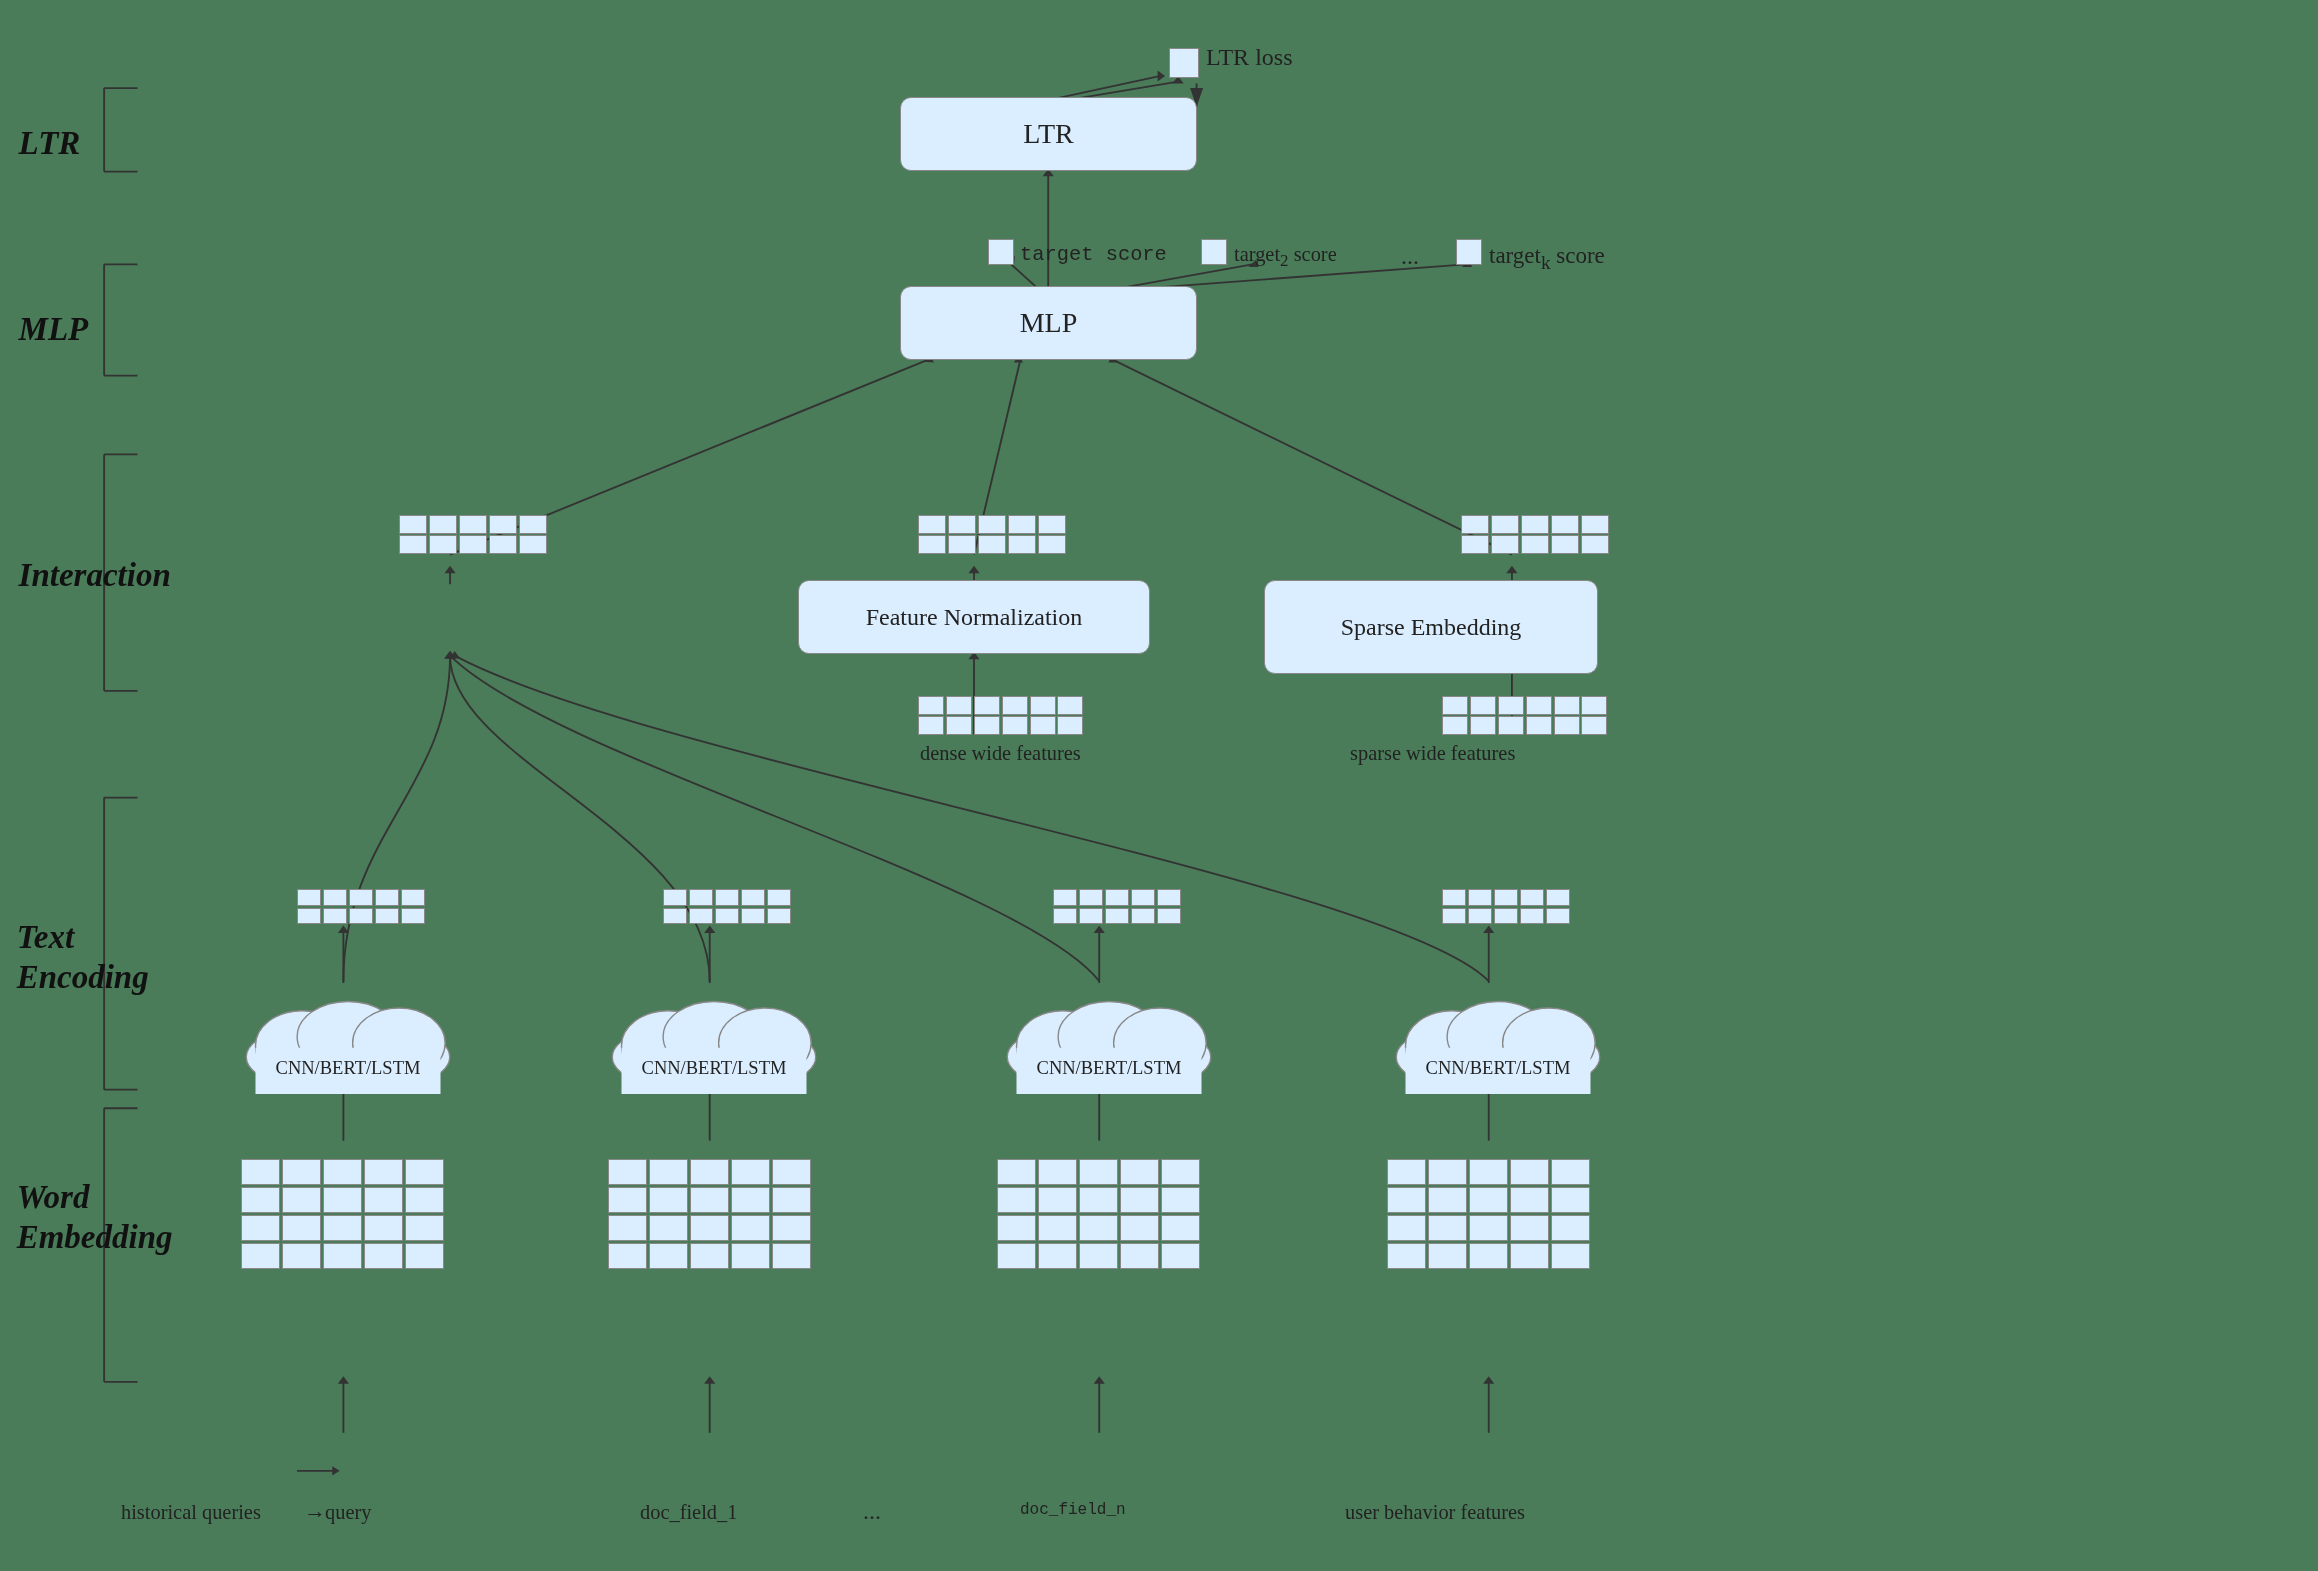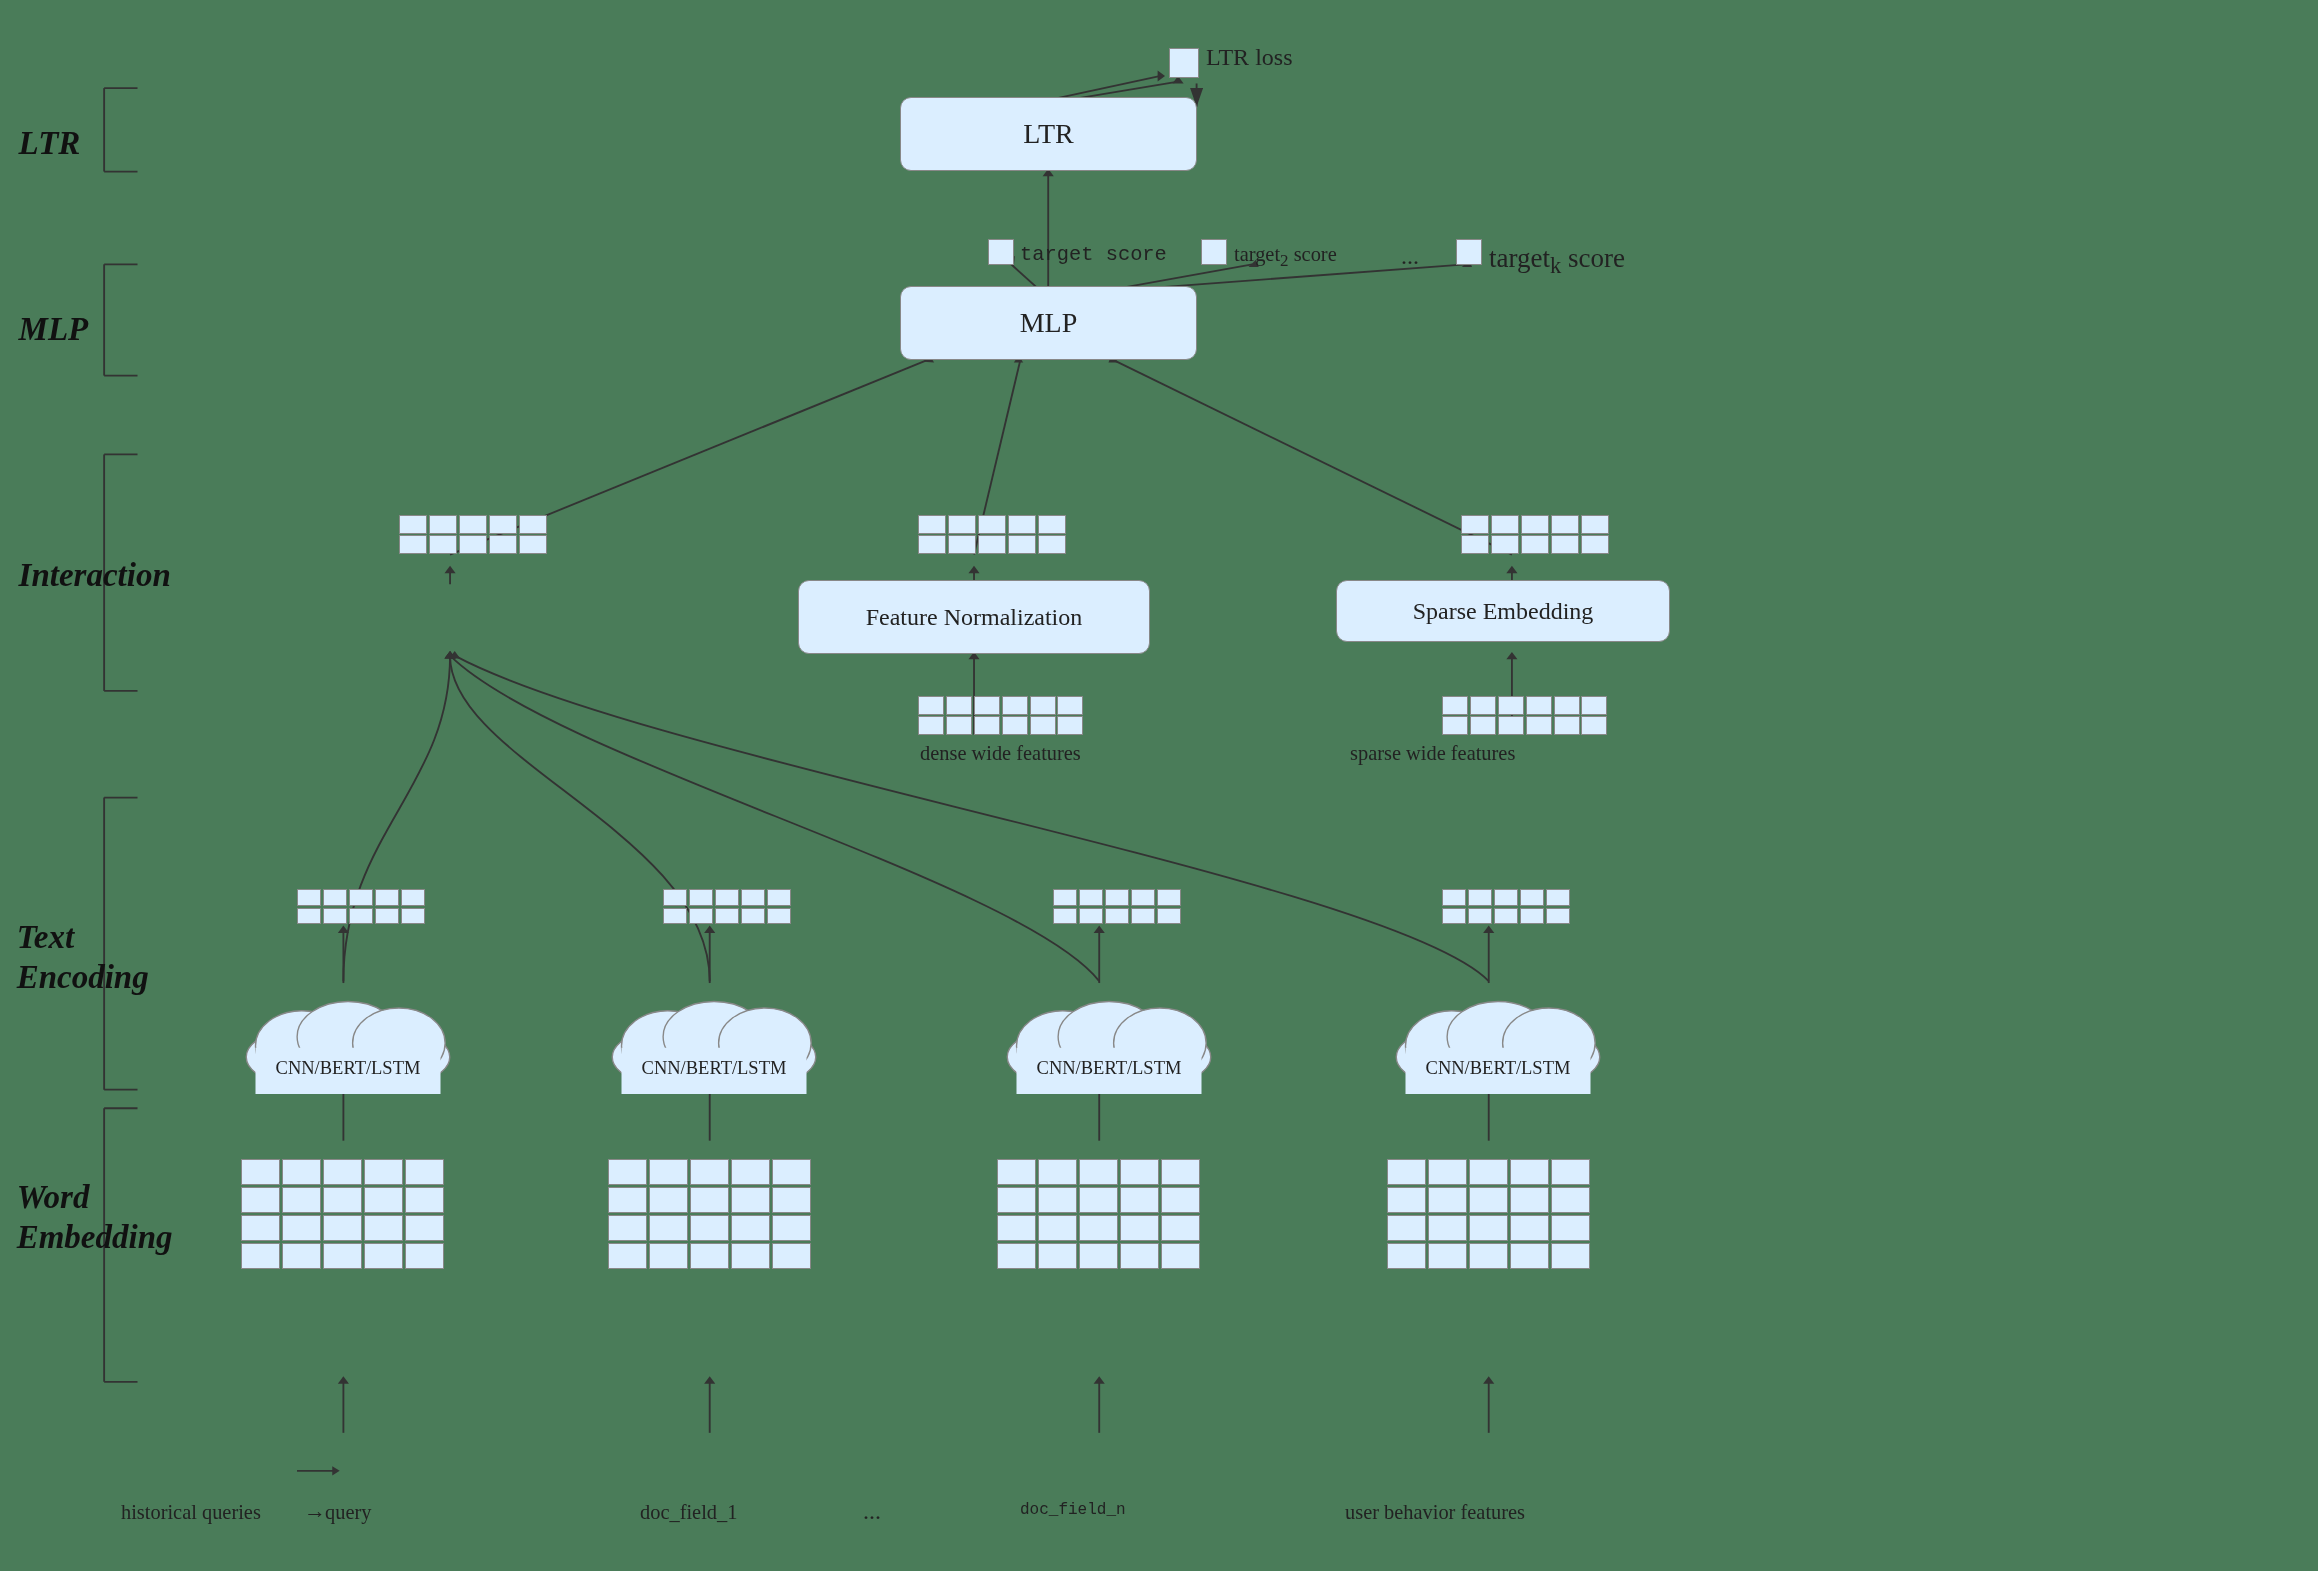--- a/index.html
+++ b/index.html
@@ -214,21 +214,21 @@
 
   <div class="small-sq" style="left: 988px; top: 239px;"></div>
   <div class="label-text" style="left: 1020px; top: 243px; font-size: 20.4px; font-family: Liberation Mono, monospace;">target score</div>
 
   <div class="small-sq" style="left: 1201px; top: 239px;"></div>
   <div class="label-text" style="left: 1234px; top: 243px; font-size: 20.4px;">target<sub>2</sub> score</div>
 
   <div class="label-text" style="left: 1401px; top: 243px; font-size: 24px;">...</div>
 
   <div class="small-sq" style="left: 1456px; top: 239px;"></div>
-  <div class="label-text" style="left: 1489px; top: 243px; font-size: 27px;">target<sub>k</sub> score</div>
+  <div class="label-text" style="left: 1489px; top: 243px; font-size: 23px;">target<sub>k</sub> score</div>
 
   <div class="box-rounded" style="left: 900px; top: 286px; width: 297px; height: 74px; font-size: 28px;">
     <span>MLP</span>
   </div>
 
   <div style="position:absolute; left:399px; top:515px; display:grid; grid-template-columns: repeat(5,28px); grid-template-rows: repeat(2,18.6px); gap:1.9px;">
     <div style="background:#dbeeff;border:1.4px solid #888;"></div>
       <div style="background:#dbeeff;border:1.4px solid #888;"></div>
       <div style="background:#dbeeff;border:1.4px solid #888;"></div>
       <div style="background:#dbeeff;border:1.4px solid #888;"></div>
@@ -264,21 +264,21 @@
       <div style="background:#dbeeff;border:1.4px solid #888;"></div>
       <div style="background:#dbeeff;border:1.4px solid #888;"></div>
       <div style="background:#dbeeff;border:1.4px solid #888;"></div>
   </div>
 
 
   <div class="box-rounded" style="left: 798px; top: 580px; width: 352px; height: 74px; font-size: 24px;">
     <span>Feature Normalization</span>
   </div>
 
-  <div class="box-rounded" style="left: 1336px; top: 580px; width: 334px; height: 62px; font-size: 24px;">
+  <div class="box-rounded" style="left: 1264px; top: 580px; width: 334px; height: 94px; font-size: 24px;">
     <span>Sparse Embedding</span>
   </div>
 
   <div style="position:absolute; left:918px; top:696px; display:grid; grid-template-columns: repeat(6,26px); grid-template-rows: repeat(2,18.6px); gap:1.9px;">
     <div style="background:#dbeeff;border:1.4px solid #888;"></div>
       <div style="background:#dbeeff;border:1.4px solid #888;"></div>
       <div style="background:#dbeeff;border:1.4px solid #888;"></div>
       <div style="background:#dbeeff;border:1.4px solid #888;"></div>
       <div style="background:#dbeeff;border:1.4px solid #888;"></div>
       <div style="background:#dbeeff;border:1.4px solid #888;"></div>

